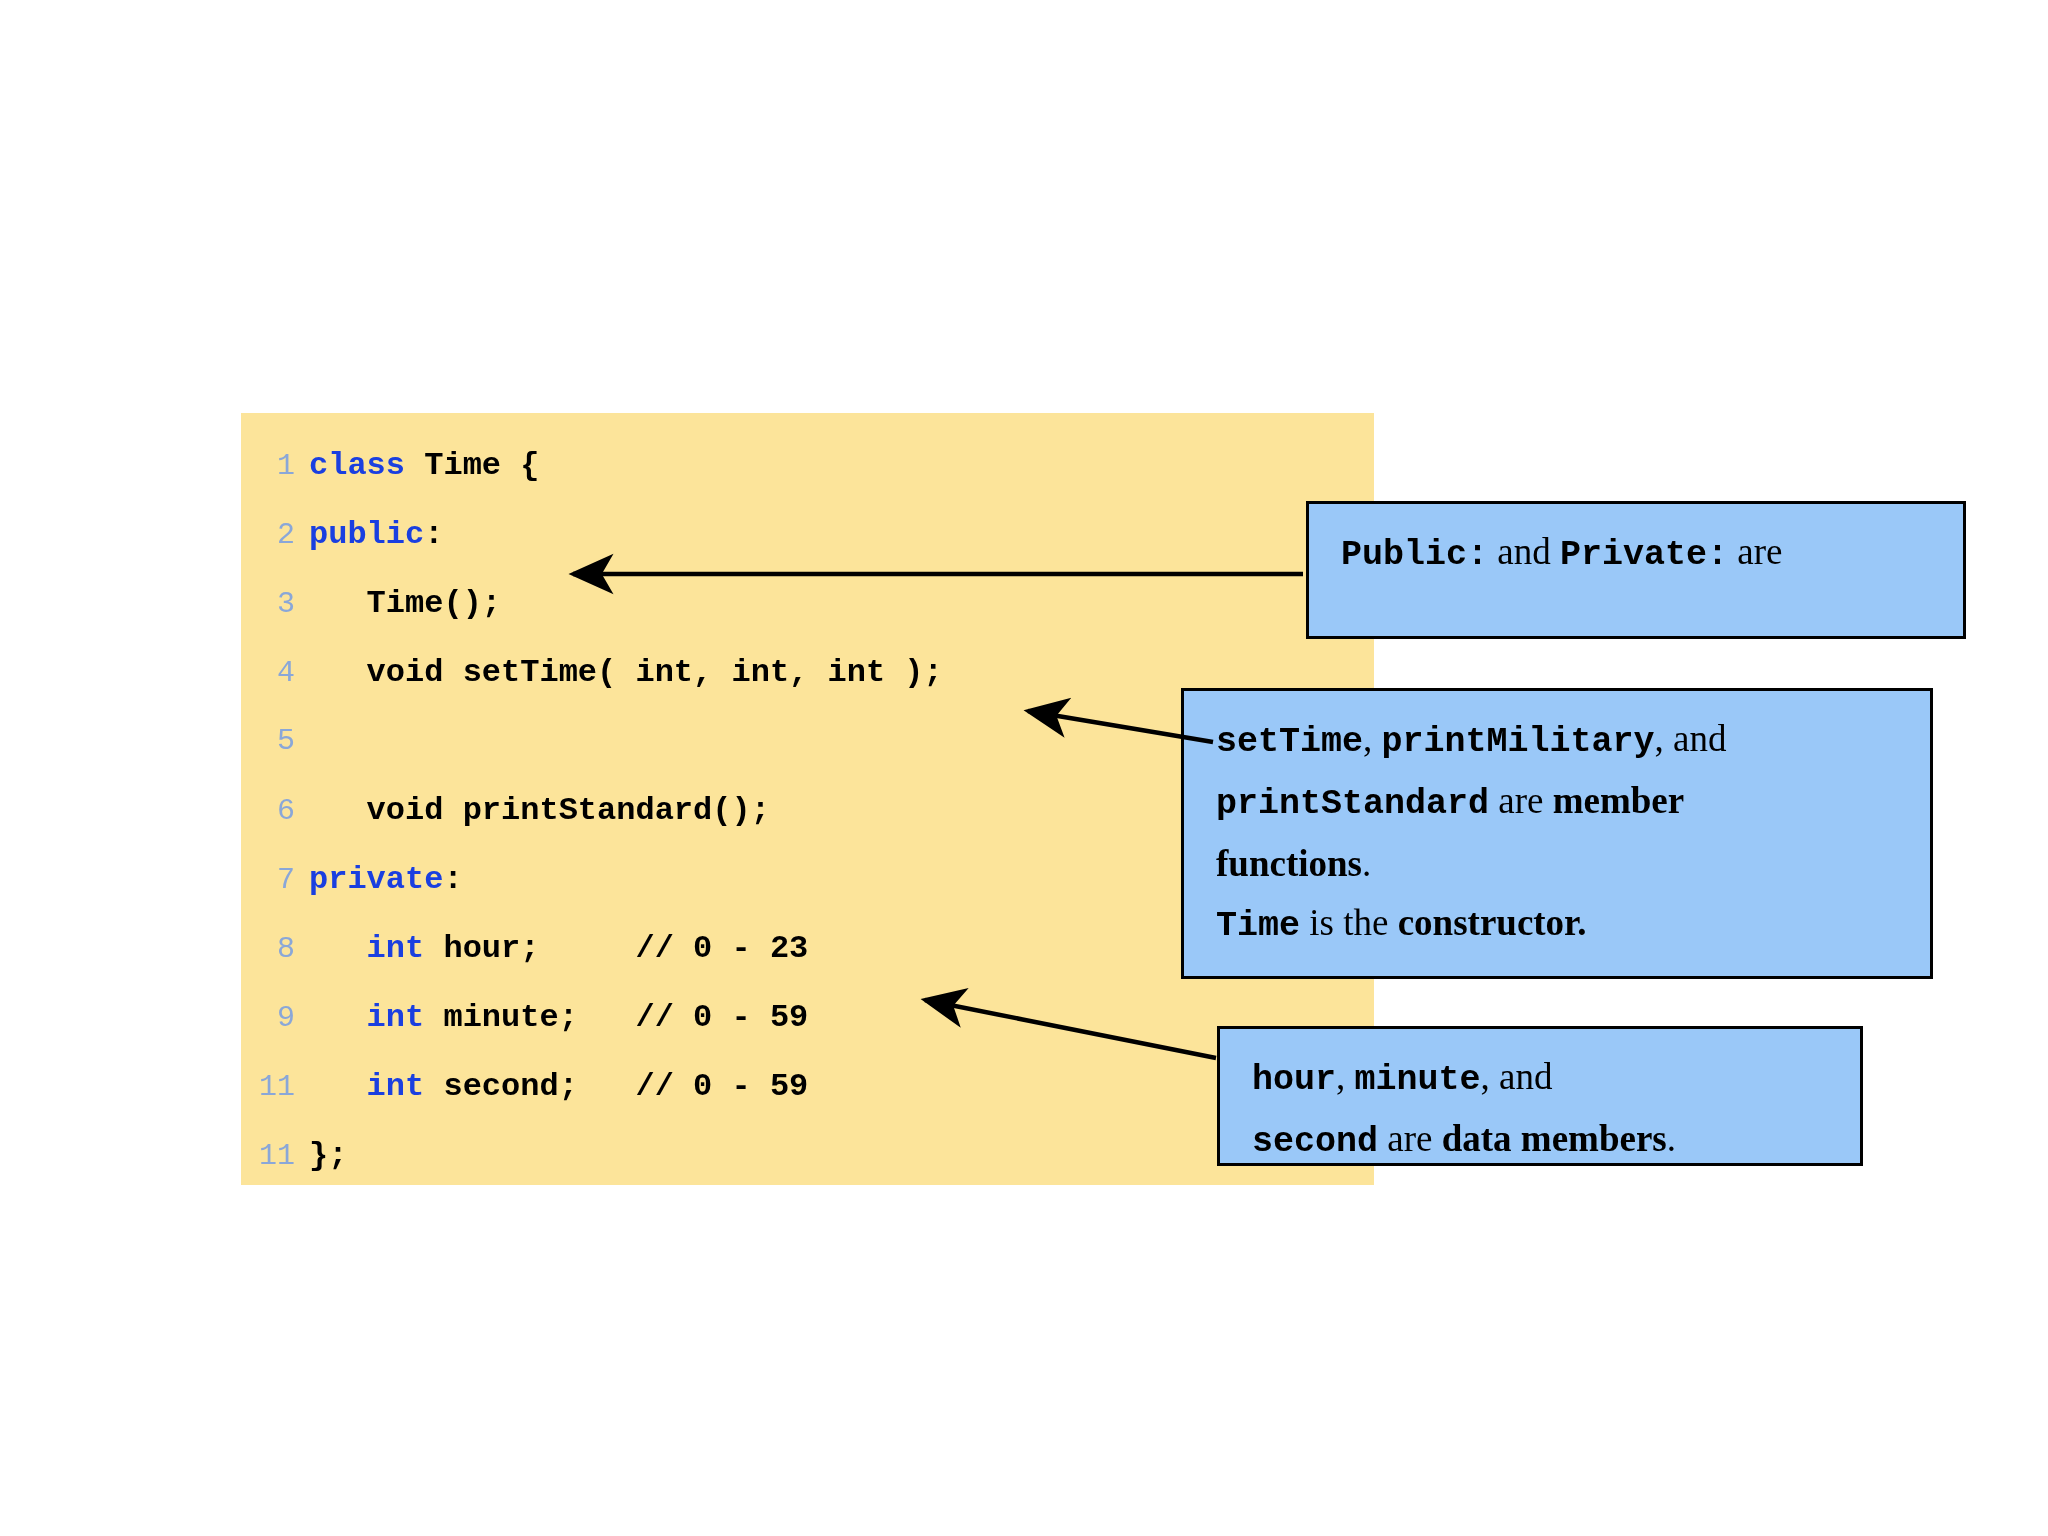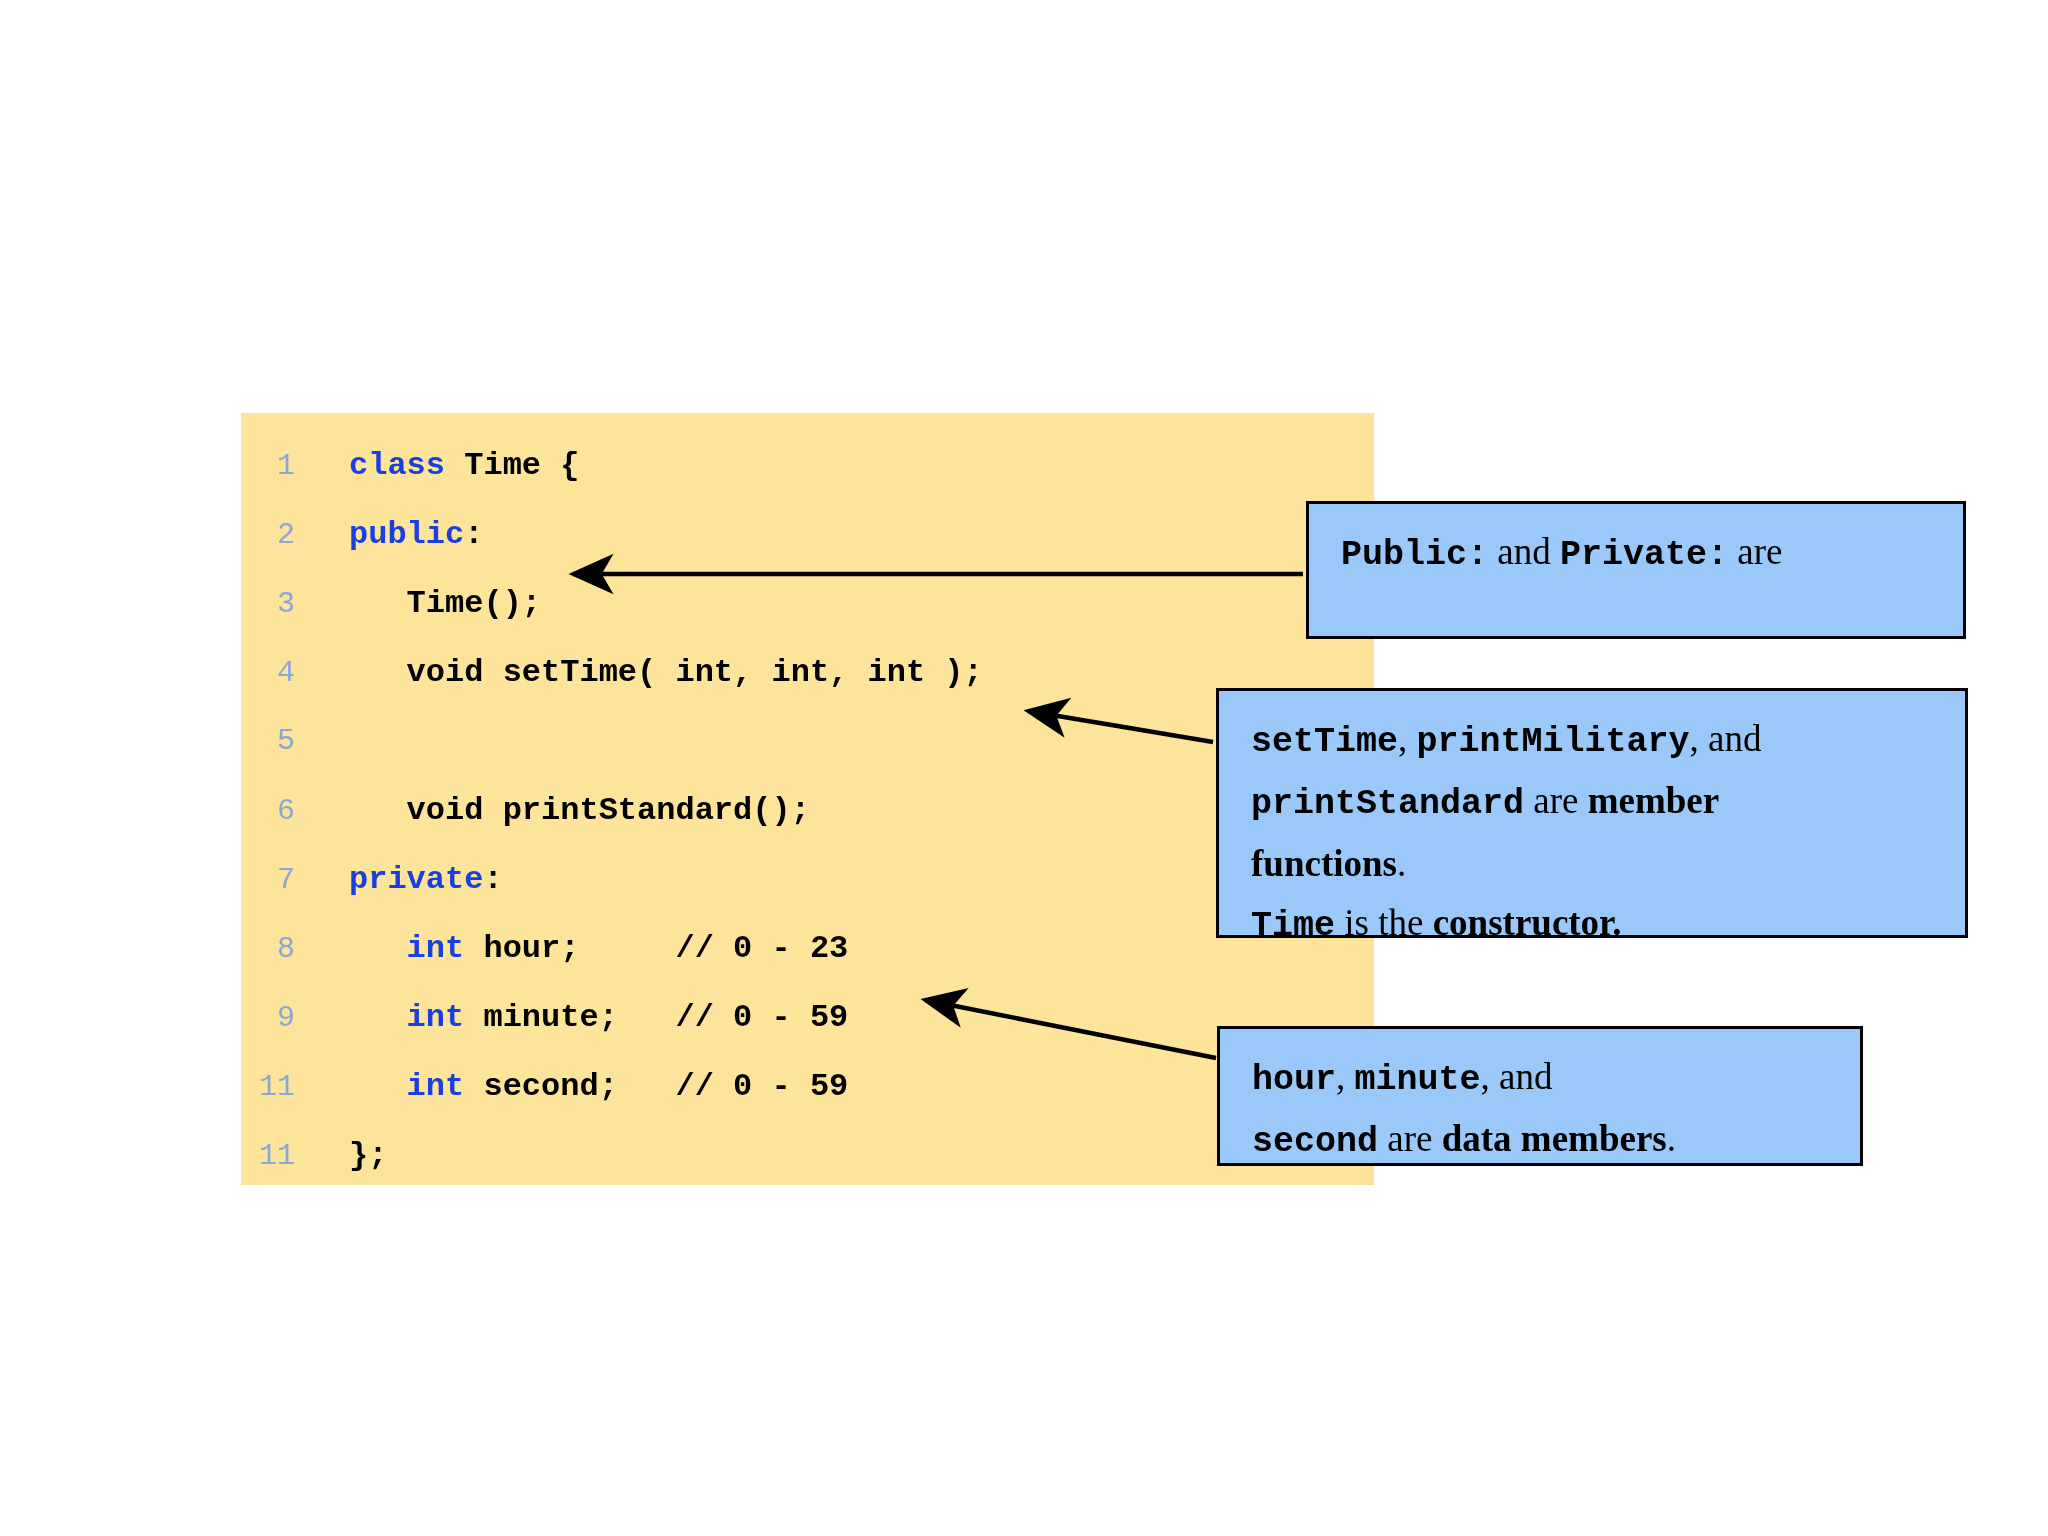--- a/index.html
+++ b/index.html
@@ -38,21 +38,21 @@
   }
   .ln {
     width: 68px;
     text-align: right;
     color: #8aa7d8;
     font-weight: normal;
     font-size: 30px;
     padding-right: 14px;
     box-sizing: border-box;
   }
-  .code-text { color: #000000; margin-left: 40px; }
+  .code-text { color: #000000; }
   .kw { color: #1a3fe0; }
 
   
   .callout {
     position: absolute;
     background: #9ac8f8;
     border: 3px solid #000000;
     box-sizing: border-box;
     color: #000000;
     padding: 10px 16px 12px 16px;
@@ -64,21 +64,21 @@
     line-height: 1.18;
   }
   .mono {
     font-family: "Liberation Mono", "DejaVu Sans Mono", monospace;
     font-weight: bold;
     font-size: 35px;
   }
   .bold { font-weight: bold; }
 
   #callout-1 { left: 1306px; top: 501px;  width: 660px; height: 138px; }
-  #callout-2 { left: 1216px; top: 688px;  width: 752px; height: 250px; }
+  #callout-2 { left: 1181px; top: 688px;  width: 752px; height: 291px; }
   #callout-3 { left: 1217px; top: 1026px; width: 646px; height: 140px; }
 
   #arrow-layer {
     position: absolute;
     left: 0; top: 0;
     width: 2048px; height: 1536px;
     pointer-events: none;
   }
 </style>
 </head>

